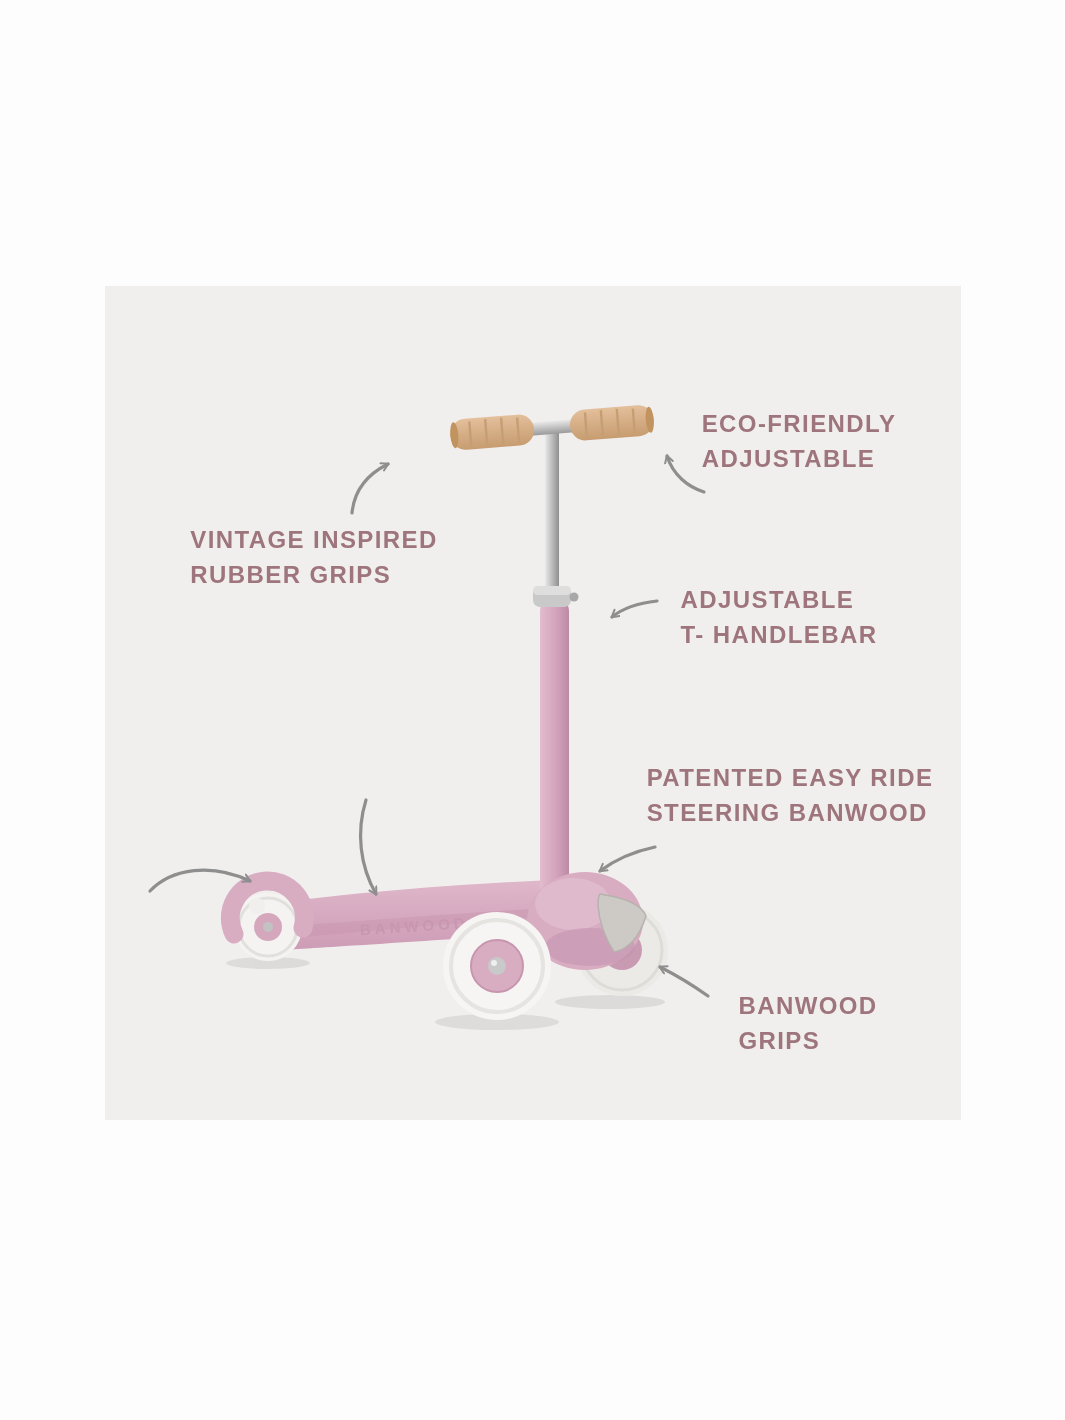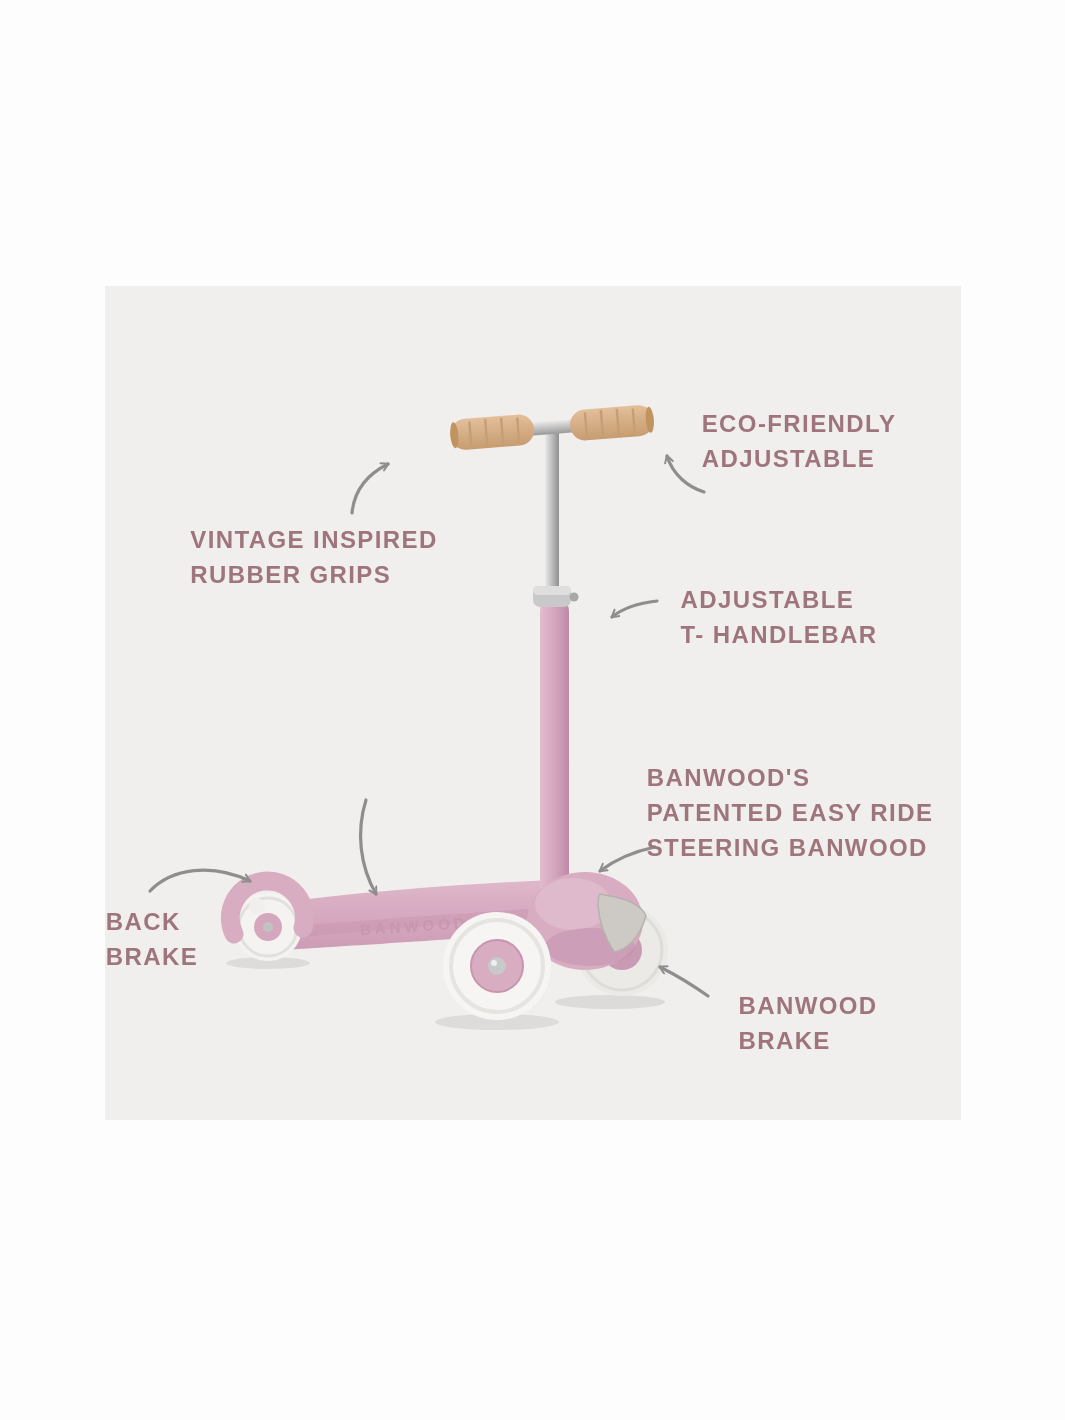--- a/index.html
+++ b/index.html
@@ -192,28 +192,23 @@
     <div>T- HANDLEBAR</div>
   </div>
 
   <div class="label" style="left:314px; top:522px;">
     <div>VINTAGE INSPIRED</div>
     <div>RUBBER GRIPS</div>
   </div>
 
 
   <div class="label" style="left:790px; top:760px;">
-    <div>BANWOOD'S</div>
     <div>PATENTED EASY RIDE</div>
     <div>STEERING BANWOOD</div>
   </div>
 
-  <div class="label" style="left:152px; top:904px;">
-    <div>BACK</div>
-    <div>BRAKE</div>
-  </div>
 
   <div class="label" style="left:808px; top:988px;">
     <div>BANWOOD</div>
-    <div>BRAKE</div>
+    <div>GRIPS</div>
   </div>
 
 </div>
 
 </body></html>

